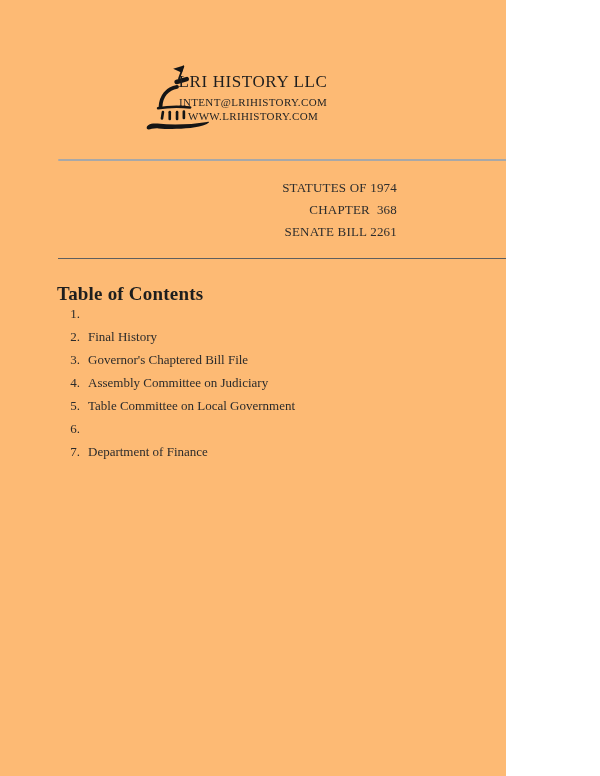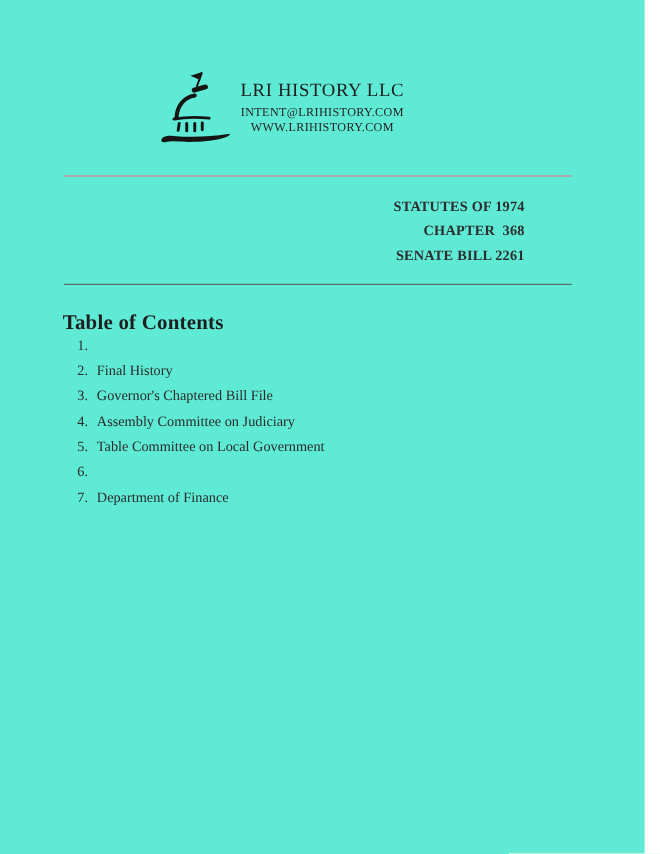--- a/index.html
+++ b/index.html
@@ -1,20 +1,20 @@
 <!DOCTYPE html>
 <html><head>
 <meta charset="utf-8">
 <style>
   html, body { margin: 0; padding: 0; background: #ffffff; }
   .page {
     position: relative;
-    width: 586px;
+    width: 506px;
     height: 776px;
-    background: #5eead4;
+    background: #fdba74;
     font-family: "Liberation Serif", "DejaVu Serif", serif;
     color: #222222;
     overflow: hidden;
   }
 
   
   .logo {
     position: absolute;
     left: 142px;
     top: 62px;
@@ -59,21 +59,21 @@
     height: 1px;
     background: #5f5f5f;
   }
 
   
   .statutes {
     position: absolute;
     top: 177px;
     right: 109px;
     text-align: right;
-    font-weight: 700;
+    font-weight: 400;
     font-size: 13px;
     line-height: 22px;
     letter-spacing: 0.2px;
     color: #2d2d2d;
   }
   .statutes div { white-space: pre; }
 
   
   .toc-heading {
     position: absolute;

